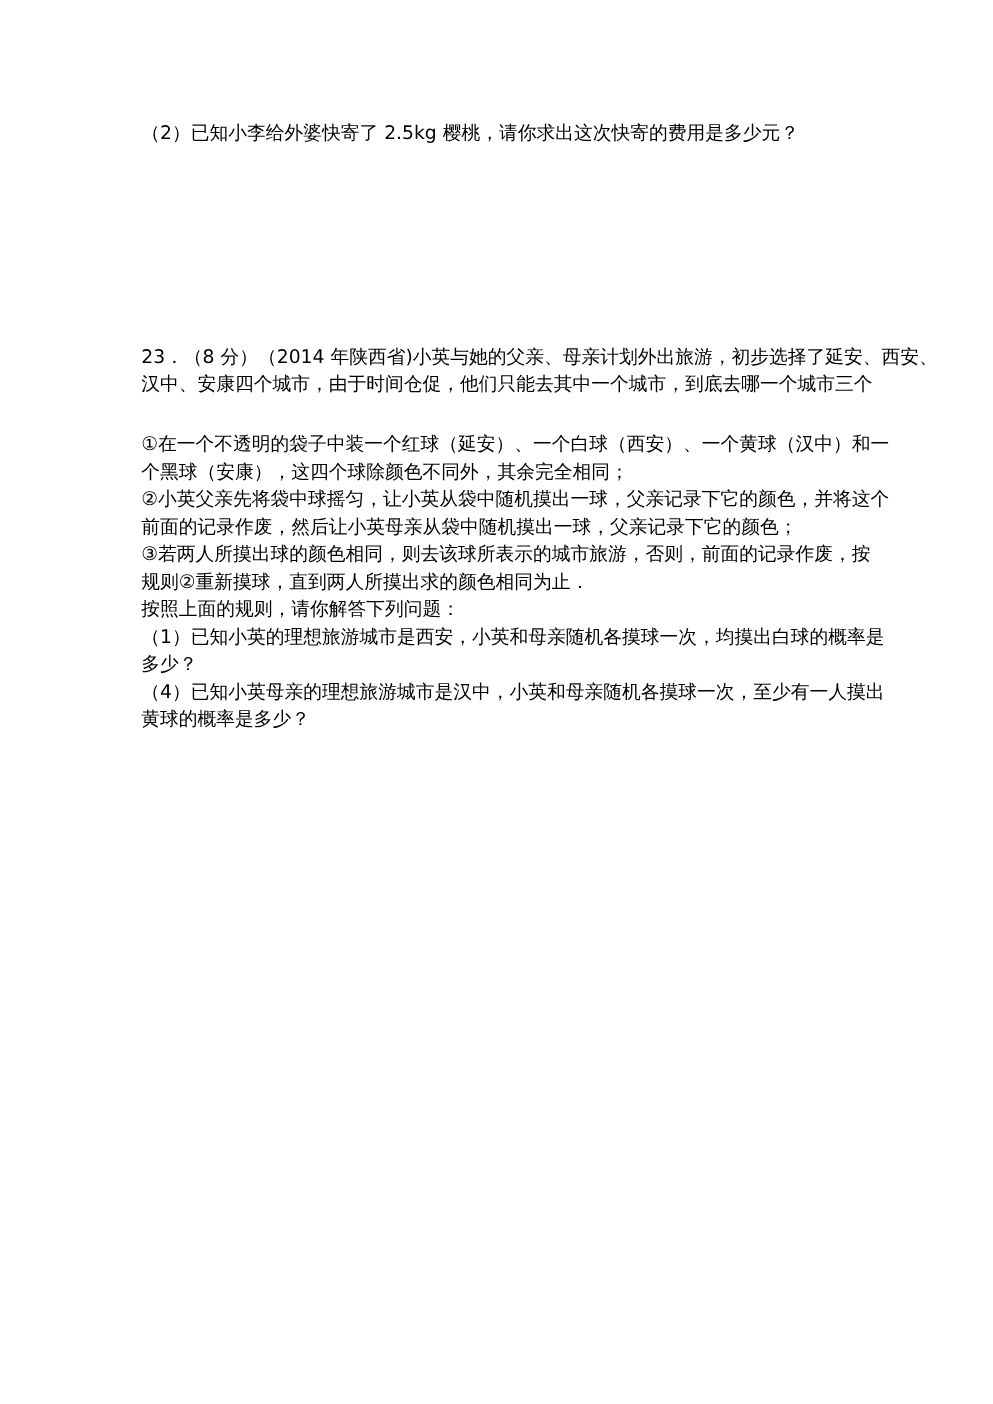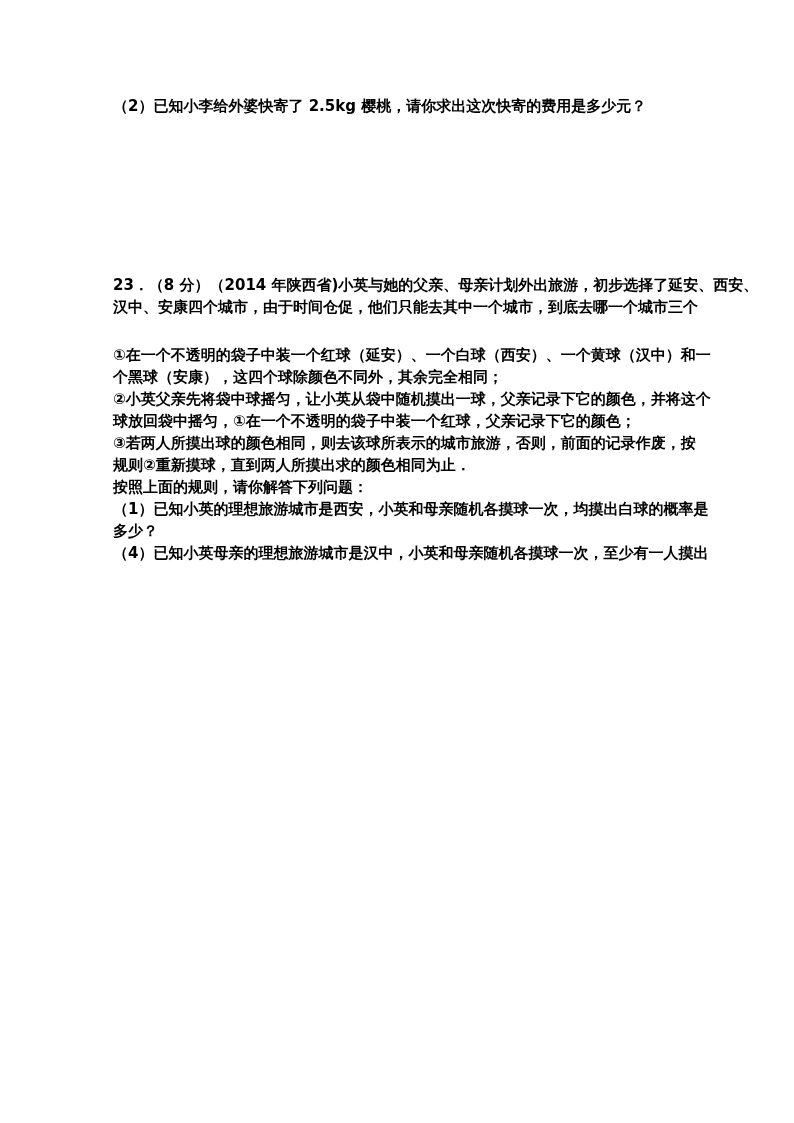--- a/index.html
+++ b/index.html
@@ -13,21 +13,20 @@
     height: 1123px;
     background: #ffffff;
     overflow: hidden;
     font-family: "DejaVu Sans", sans-serif;
     color: #000000;
   }
   .block {
     position: absolute;
     left: 113px;
     width: 576px;
-    font-weight: bold;
   }
   .line {
     display: block;
     height: 22px;
     line-height: 22px;
     font-size: 15px;
     white-space: pre;
     letter-spacing: 0px;
     color: #000000;
   }
@@ -48,23 +47,24 @@
 
   <div class="block block-q23-intro">
     <span class="line">23．（8 分）（2014 年陕西省)小英与她的父亲、母亲计划外出旅游，初步选择了延安、西安、</span>
     <span class="line">汉中、安康四个城市，由于时间仓促，他们只能去其中一个城市，到底去哪一个城市三个</span>
   </div>
 
   <div class="block block-q23-body">
     <span class="line">①在一个不透明的袋子中装一个红球（延安）、一个白球（西安）、一个黄球（汉中）和一</span>
     <span class="line">个黑球（安康），这四个球除颜色不同外，其余完全相同；</span>
     <span class="line">②小英父亲先将袋中球摇匀，让小英从袋中随机摸出一球，父亲记录下它的颜色，并将这个</span>
-    <span class="line">球放回袋中摇匀，①在一个不透明的袋子中装一个红球，父亲记录下它的颜色；</span>
+    <span class="line">前面的记录作废，然后让小英母亲从袋中随机摸出一球，父亲记录下它的颜色；</span>
     <span class="line">③若两人所摸出球的颜色相同，则去该球所表示的城市旅游，否则，前面的记录作废，按</span>
     <span class="line">规则②重新摸球，直到两人所摸出求的颜色相同为止．</span>
     <span class="line">按照上面的规则，请你解答下列问题：</span>
     <span class="line">（1）已知小英的理想旅游城市是西安，小英和母亲随机各摸球一次，均摸出白球的概率是</span>
     <span class="line">多少？</span>
     <span class="line">（4）已知小英母亲的理想旅游城市是汉中，小英和母亲随机各摸球一次，至少有一人摸出</span>
+    <span class="line">黄球的概率是多少？</span>
   </div>
 
 
 </div>
 
 </body></html>

